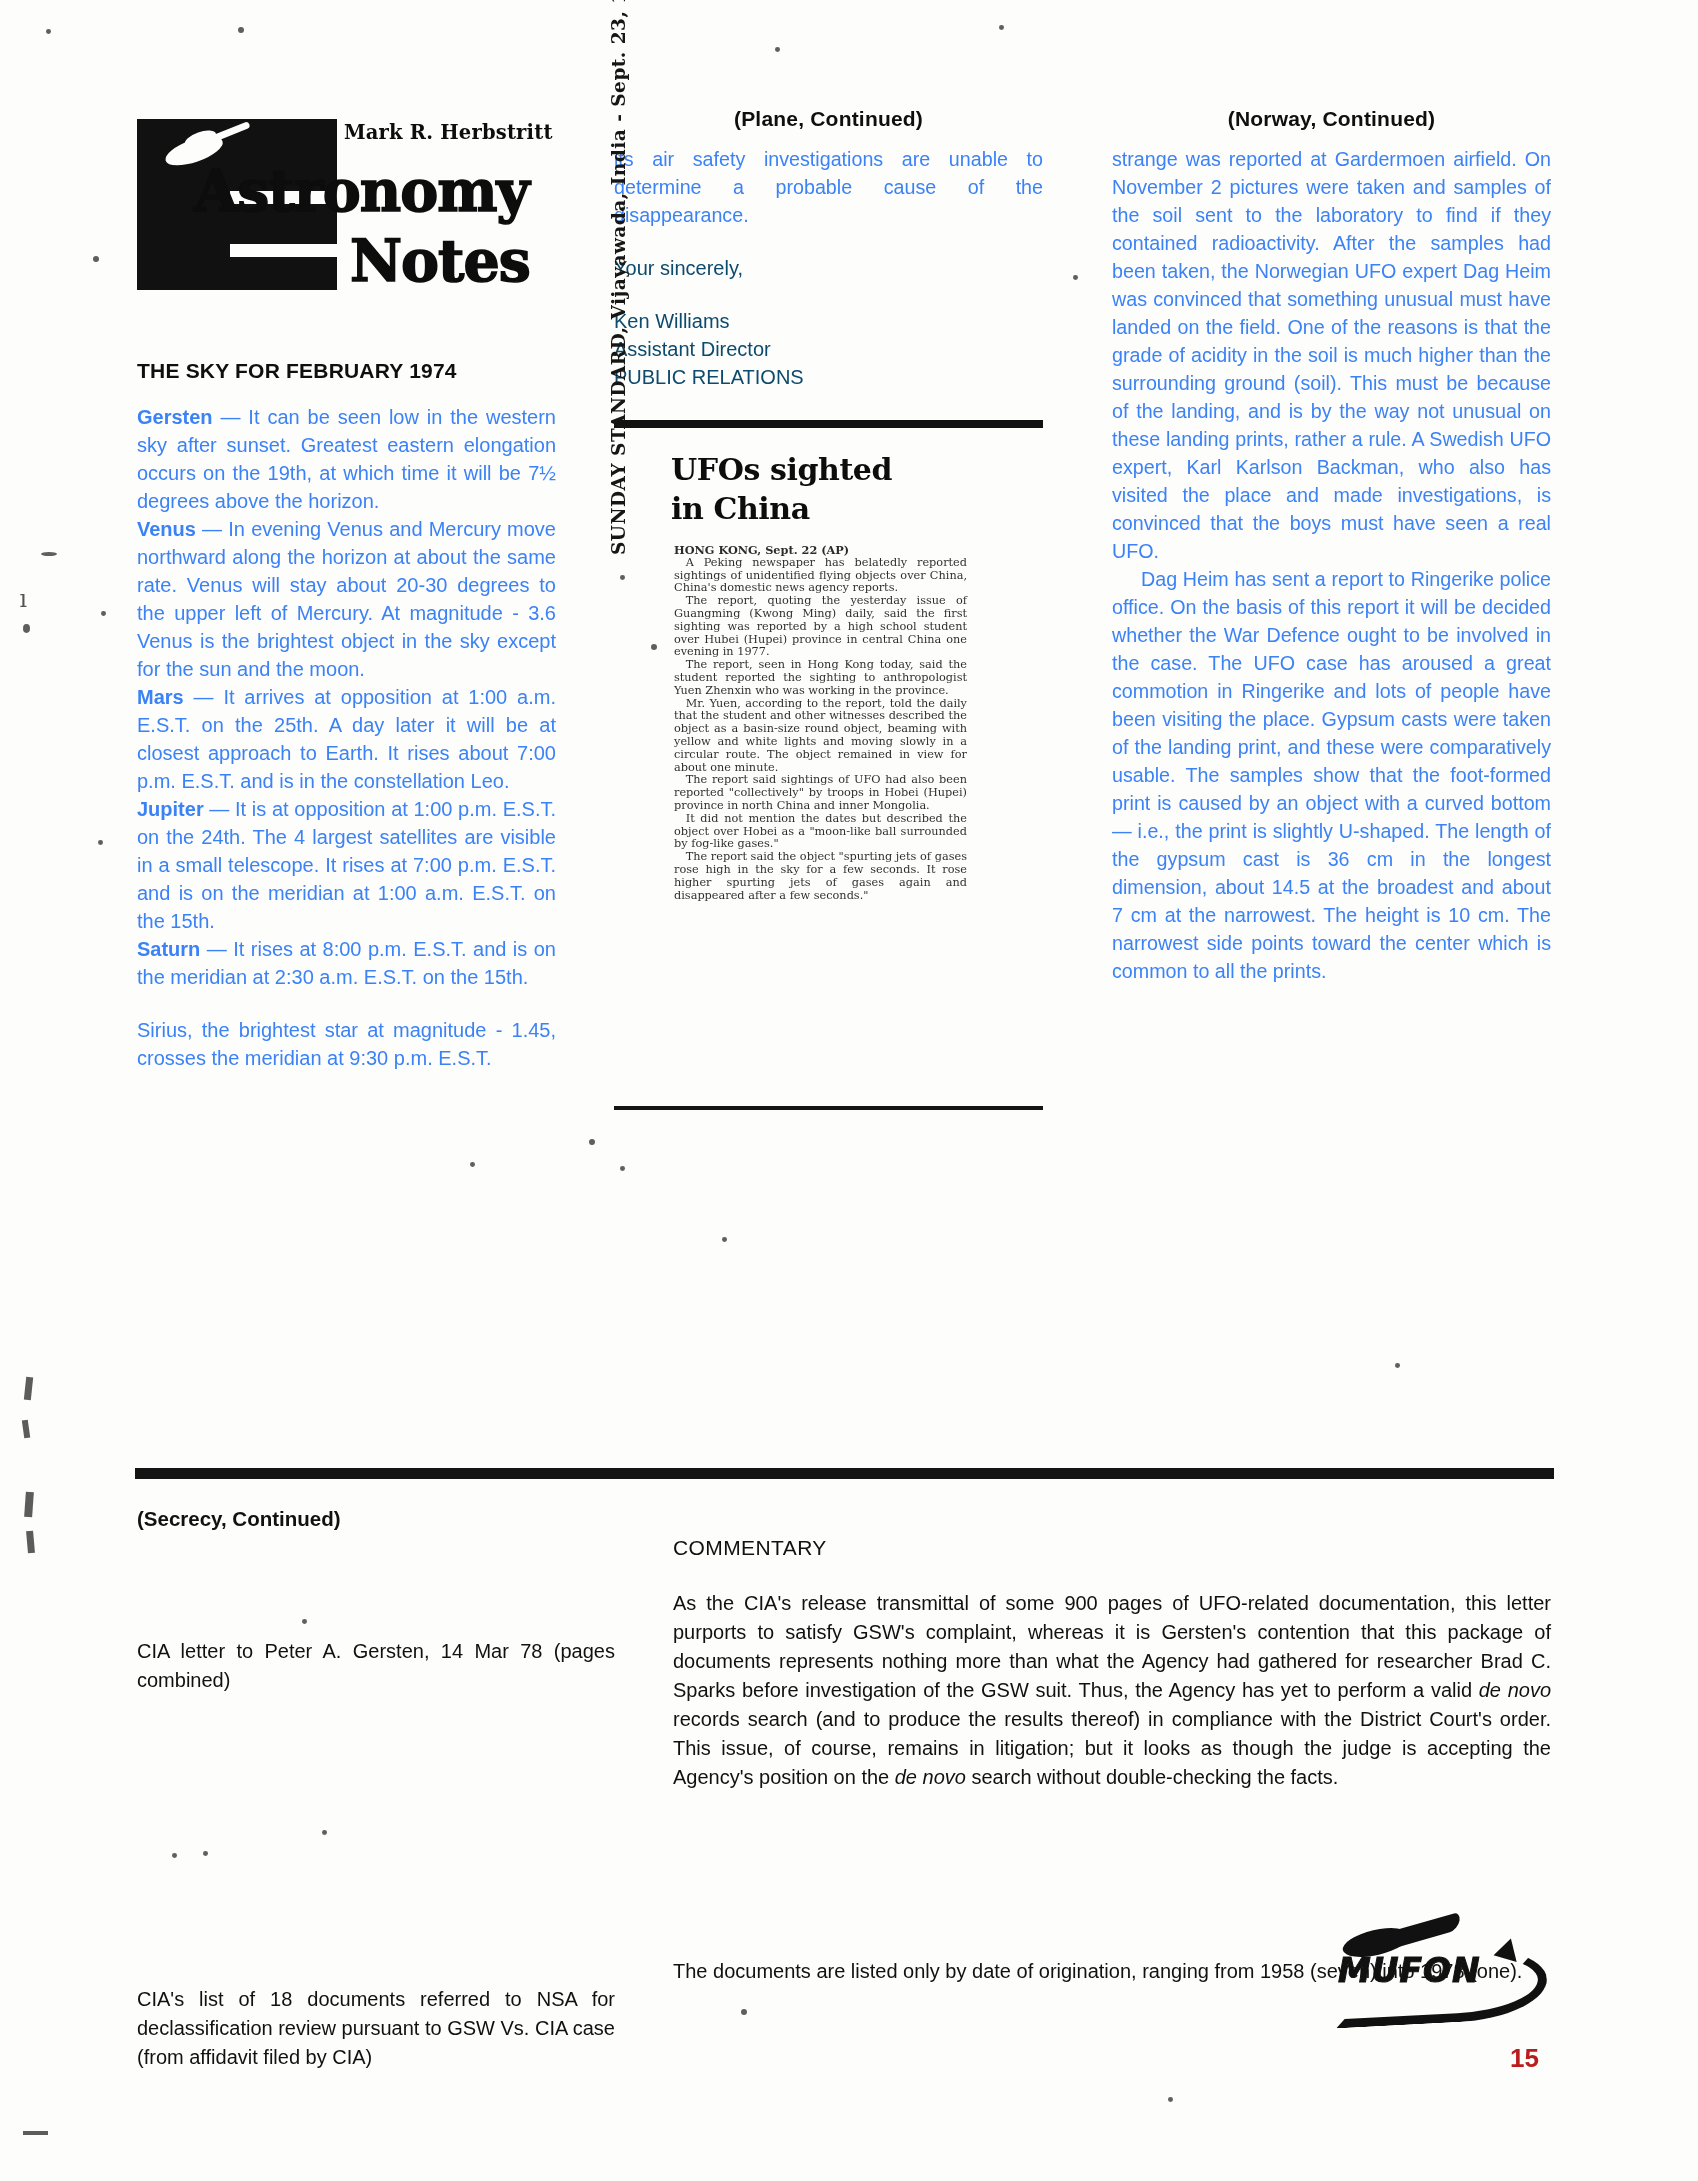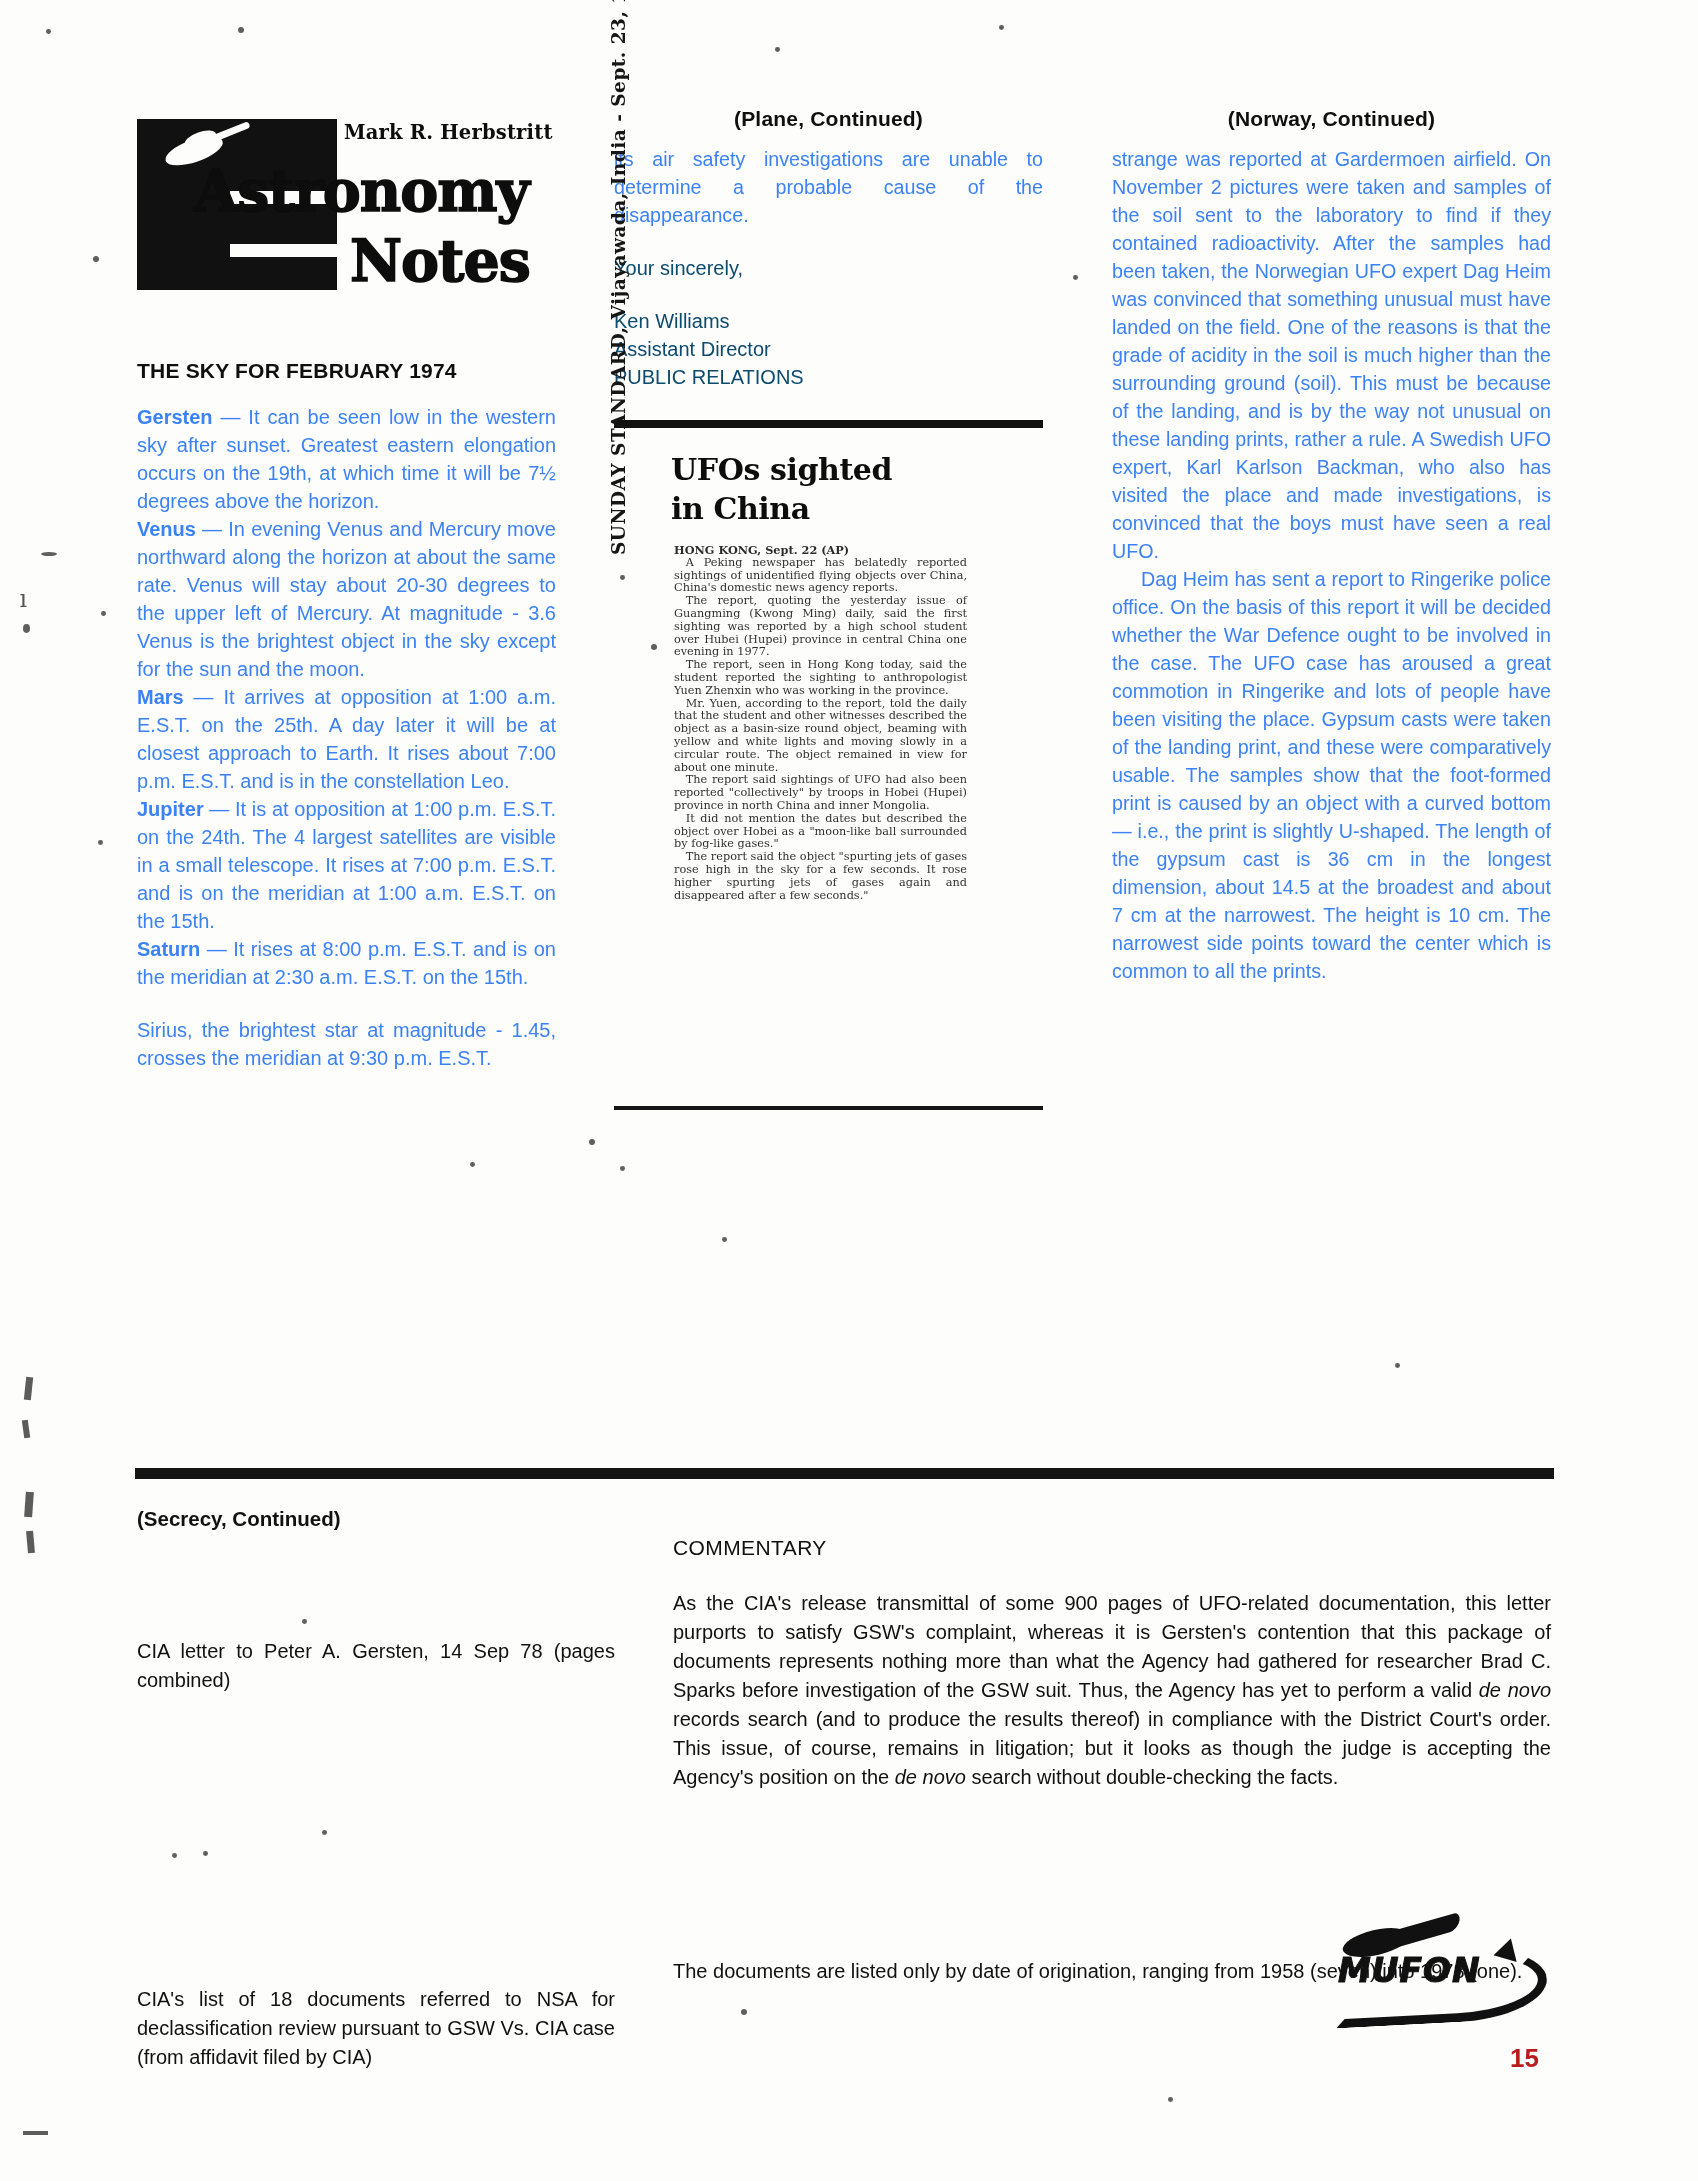--- a/index.html
+++ b/index.html
@@ -465,21 +465,21 @@
 
     <p class="body-just">strange was reported at Gardermoen airfield. On November 2 pictures were taken and samples of the soil sent to the laboratory to find if they contained radioactivity. After the samples had been taken, the Norwegian UFO expert Dag Heim was convinced that something unusual must have landed on the field. One of the reasons is that the grade of acidity in the soil is much higher than the surrounding ground (soil). This must be because of the landing, and is by the way not unusual on these landing prints, rather a rule. A Swedish UFO expert, Karl Karlson Backman, who also has visited the place and made investigations, is convinced that the boys must have seen a real UFO.</p>
     <p class="body-just indent">Dag Heim has sent a report to Ringerike police office. On the basis of this report it will be decided whether the War Defence ought to be involved in the case. The UFO case has aroused a great commotion in Ringerike and lots of people have been visiting the place. Gypsum casts were taken of the landing print, and these were comparatively usable. The samples show that the foot-formed print is caused by an object with a curved bottom — i.e., the print is slightly U-shaped. The length of the gypsum cast is 36 cm in the longest dimension, about 14.5 at the broadest and about 7 cm at the narrowest. The height is 10 cm. The narrowest side points toward the center which is common to all the prints.</p>
   </div>
 
   <div class="divider-big"></div>
 
   <div class="low-left">
     <div class="low-heading">(Secrecy, Continued)</div>
     <div style="height:86px"></div>
-    <p class="low-item">CIA letter to Peter A. Gersten, 14 Sep 78 (pages combined)</p>
+    <p class="low-item">CIA letter to Peter A. Gersten, 14 Mar 78 (pages combined)</p>
     <div style="height:250px"></div>
     <p class="low-item">CIA's list of 18 documents referred to NSA for declassification review pursuant to GSW Vs. CIA case (from affidavit filed by CIA)</p>
   </div>
 
   <div class="low-right">
     <div class="commentary-title">COMMENTARY</div>
     <p class="low-body"><span>As the CIA's release transmittal of some 900 pages of UFO-related documentation, this letter purports to satisfy GSW's complaint, whereas it is Gersten's contention that this package of documents represents nothing more than what the Agency had gathered for researcher Brad C. Sparks before investigation of the GSW suit. Thus, the Agency has yet to perform a valid </span><i>de novo</i><span> records search (and to produce the results thereof) in compliance with the District Court's order. This issue, of course, remains in litigation; but it looks as though the judge is accepting the Agency's position on the </span><i>de novo</i><span> search without double-checking the facts.</span></p>
     <div style="height:125px"></div>
     <p class="low-body">The documents are listed only by date of origination, ranging from 1958 (seven) into 1978 (one).</p>
   </div>

